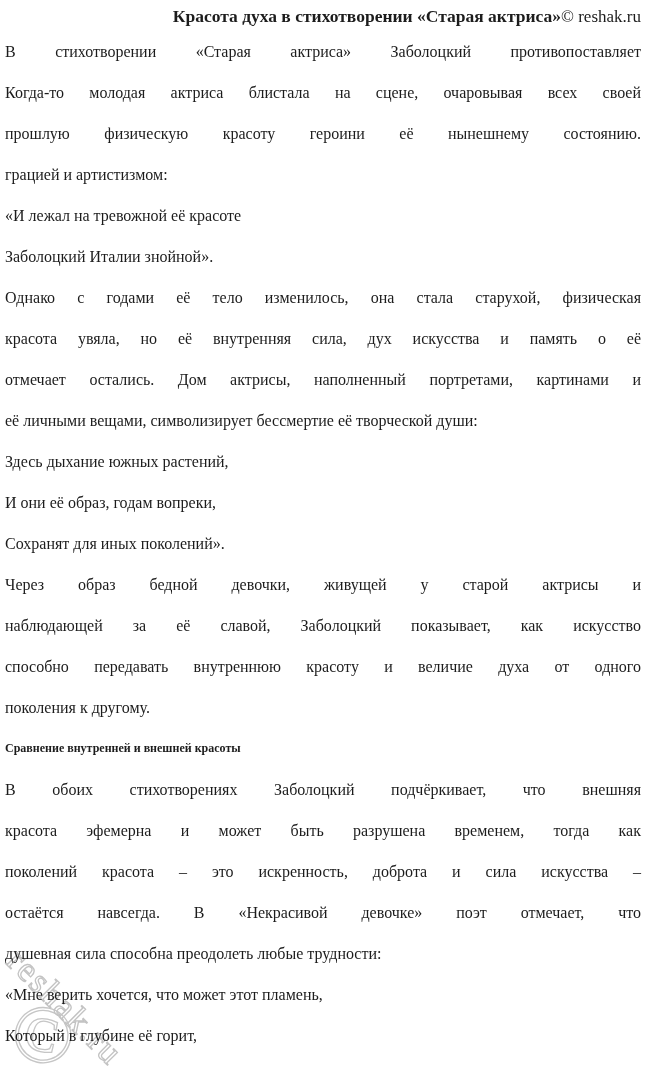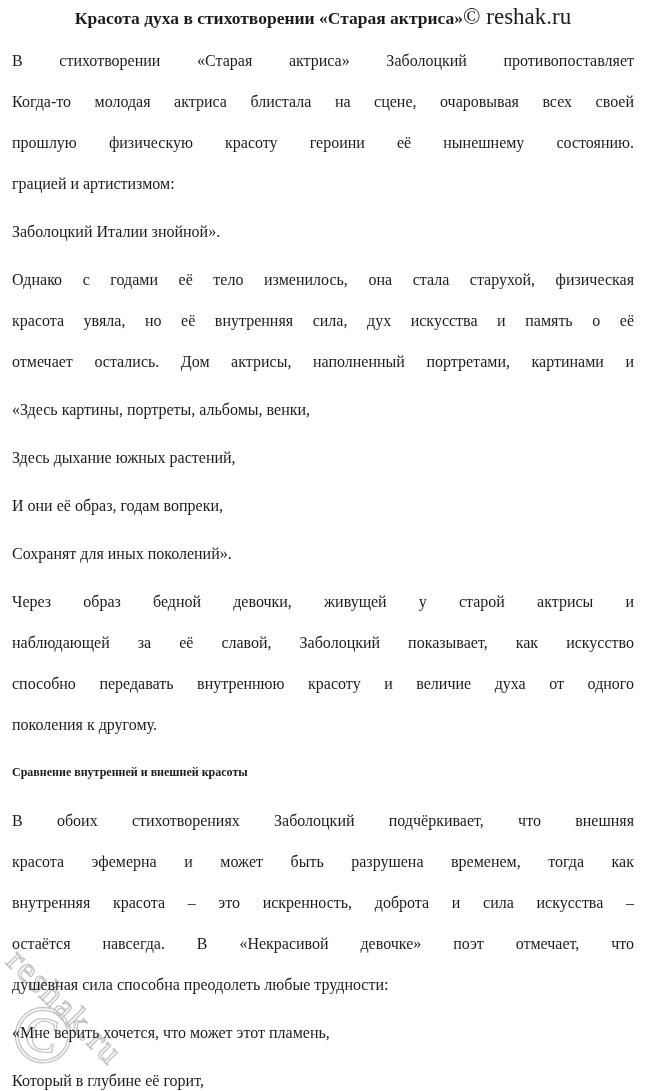--- a/index.html
+++ b/index.html
@@ -17,34 +17,34 @@
   }
 
   
   .doc {
     position: relative;
     z-index: 1;
     padding: 2px 5px 0 5px;
   }
   .doc-header {
     display: flex;
-    justify-content: center;
+    justify-content: flex-end;
     align-items: baseline;
     line-height: 29px;
     white-space: nowrap;
   }
   .doc-title {
     font-weight: bold;
     font-size: 17.5px;
   }
   .doc-copyright {
-    font-size: 23px;
+    font-size: 17px;
     font-weight: normal;
   }
-  .block { margin: 7px; }
+  .block { margin: 0; }
   .ln {
     font-size: 16px;
     line-height: 41px;
     height: 41px;
     overflow: visible;
   }
   
   .j {
     text-align: justify;
     text-align-last: justify;
@@ -103,32 +103,33 @@
   </div>
 
   <div class="block para">
     <div class="ln j">В стихотворении «Старая актриса» Заболоцкий противопоставляет</div>
     <div class="ln j">Когда-то молодая актриса блистала на сцене, очаровывая всех своей</div>
     <div class="ln j">прошлую физическую красоту героини её нынешнему состоянию.</div>
     <div class="ln">грацией и артистизмом:</div>
   </div>
 
   <div class="block verse">
+    <div class="ln">«И лежал на тревожной её красоте</div>
+  </div>
+  <div class="block verse">
     <div class="ln">Заболоцкий Италии знойной».</div>
   </div>
 
   <div class="block para">
     <div class="ln j">Однако с годами её тело изменилось, она стала старухой, физическая</div>
     <div class="ln j">красота увяла, но её внутренняя сила, дух искусства и память о её</div>
     <div class="ln j">отмечает остались. Дом актрисы, наполненный портретами, картинами и</div>
+    <div class="ln">её личными вещами, символизирует бессмертие её творческой души:</div>
   </div>
 
-  <div class="block verse">
-    <div class="ln">«Здесь картины, портреты, альбомы, венки,</div>
-  </div>
   <div class="block verse">
     <div class="ln">Здесь дыхание южных растений,</div>
   </div>
   <div class="block verse">
     <div class="ln">И они её образ, годам вопреки,</div>
   </div>
   <div class="block verse">
     <div class="ln">Сохранят для иных поколений».</div>
   </div>
 
@@ -139,21 +140,21 @@
     <div class="ln">поколения к другому.</div>
   </div>
 
   <div class="block heading">
     <div class="ln">Сравнение внутренней и внешней красоты</div>
   </div>
 
   <div class="block para">
     <div class="ln j">В обоих стихотворениях Заболоцкий подчёркивает, что внешняя</div>
     <div class="ln j">красота эфемерна и может быть разрушена временем, тогда как</div>
-    <div class="ln j">внутренняя красота – это искренность, доброта и сила искусства –</div>
+    <div class="ln j">поколений красота – это искренность, доброта и сила искусства –</div>
     <div class="ln j">остаётся навсегда. В «Некрасивой девочке» поэт отмечает, что</div>
     <div class="ln">душевная сила способна преодолеть любые трудности:</div>
   </div>
 
   <div class="block verse">
     <div class="ln">«Мне верить хочется, что может этот пламень,</div>
   </div>
   <div class="block verse">
     <div class="ln">Который в глубине её горит,</div>
   </div>

